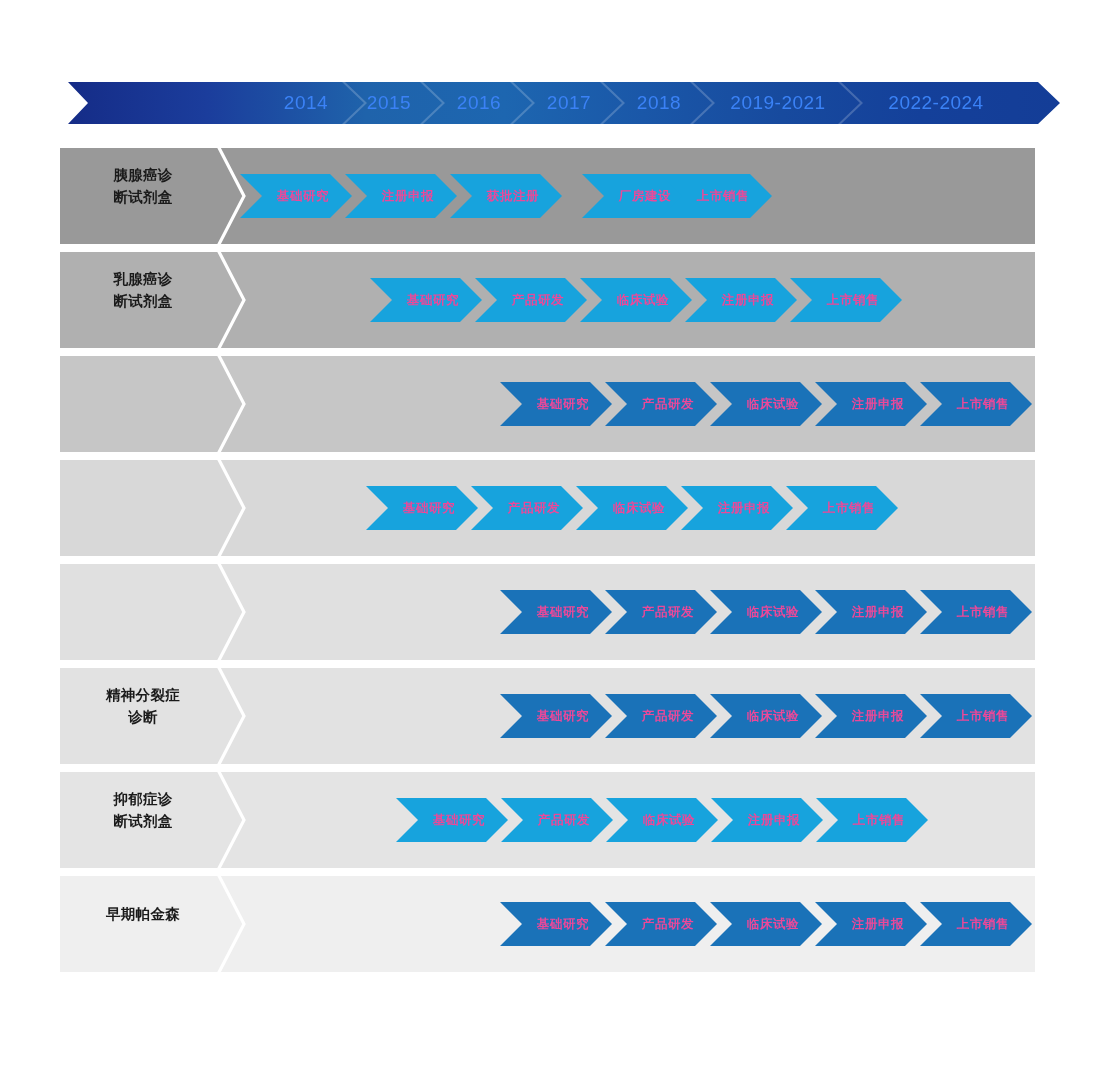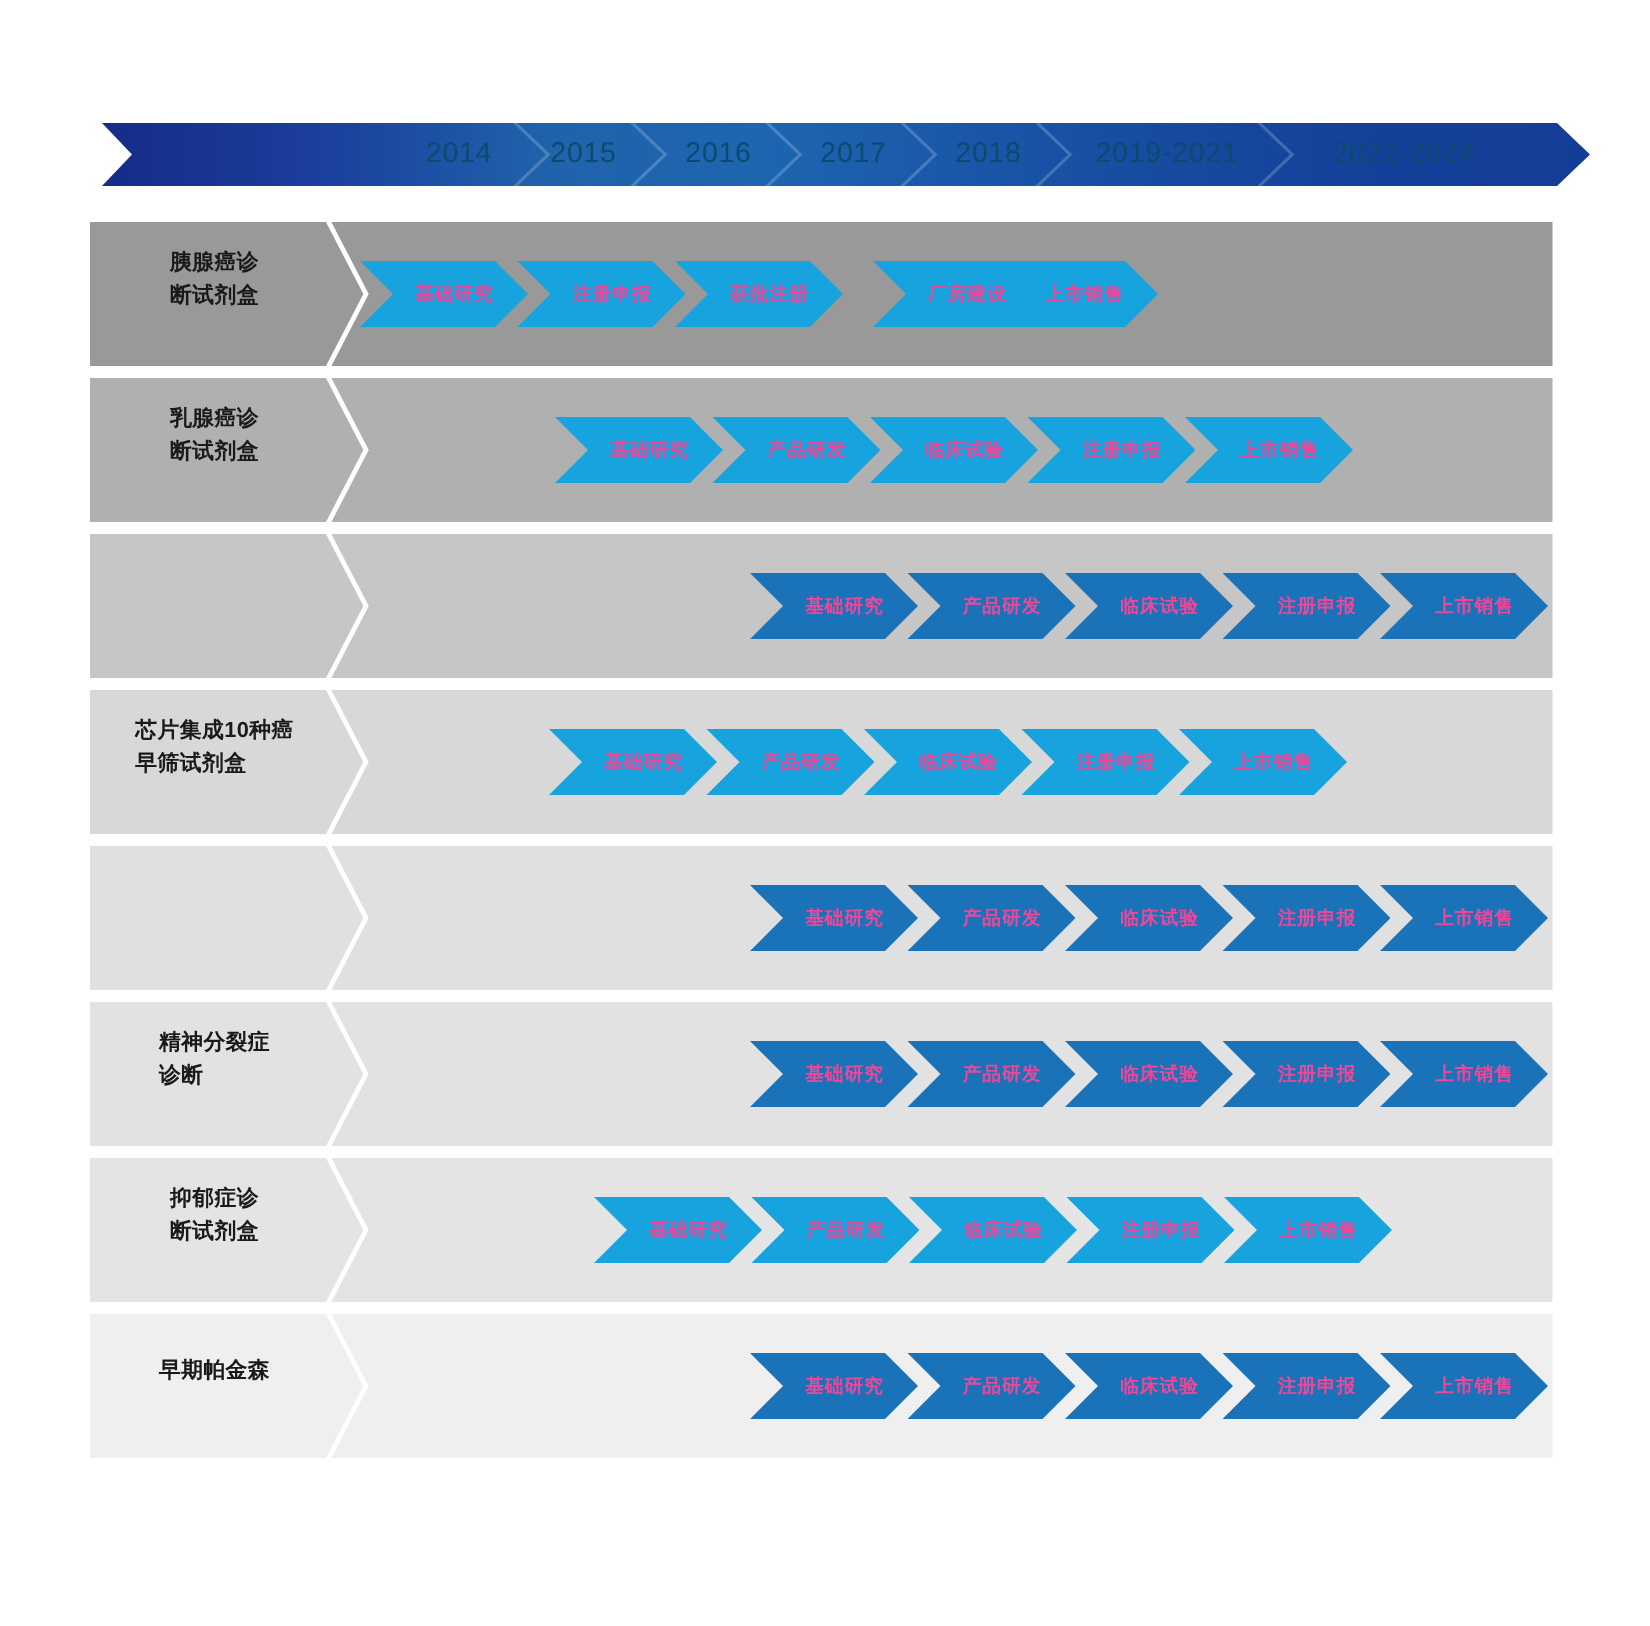--- a/index.html
+++ b/index.html
@@ -33,21 +33,21 @@
     position: absolute;
     top: 0;
     height: 42px;
     display: flex;
     align-items: center;
     justify-content: center;
   }
   .yearbar-seg span {
     position: relative;
     z-index: 3;
-    color: #0c4a6e;
+    color: #3b82f6;
     font-size: 19px;
     letter-spacing: 0.5px;
     white-space: nowrap;
     padding-left: 6px;
   }
 
   
   .row {
     position: absolute;
     left: 60px;
@@ -69,20 +69,21 @@
   }
   .row-label {
     position: absolute;
     left: 8px;
     top: 0;
     width: 150px;
     height: 76px;
     display: flex;
     align-items: center;
     justify-content: center;
+    text-align: center;
     z-index: 5;
   }
   .row-label span {
     font-size: 14.5px;
     line-height: 1.55;
     color: #1a1a1a;
     font-weight: 700;
     letter-spacing: 0.3px;
     white-space: pre-line;
   }
@@ -306,24 +307,20 @@
             </svg>
             <span class="lbl">上市销售</span>
           </div>
         </div>
       </div>
       <div class="row" style="top: 460px;">
         <div class="row-bg" style="background: rgb(216, 216, 216);"></div>
         <div class="row-divider"><svg width="40" height="100" viewBox="0 0 40 100" preserveAspectRatio="none">
             <path d="M6,-4 L34,50 L6,104" fill="none" stroke="#ffffff" stroke-width="3.2"></path>
           </svg></div>
-        <div class="row-label">
-          <span>芯片集成10种癌
-早筛试剂盒</span>
-        </div>
         <div class="stages" style="left: 0px; width: 975px;">
           <div class="chev" style="left: 306px; width: 112px;">
             <svg viewBox="0 0 112 44" preserveAspectRatio="none">
               <path d="M0,0 L90,0 L112,22 L90,44 L0,44 L22,22 Z" fill="#17a3dd"></path>
             </svg>
             <span class="lbl">基础研究</span>
           </div>
           <div class="chev" style="left: 411px; width: 112px;">
             <svg viewBox="0 0 112 44" preserveAspectRatio="none">
               <path d="M0,0 L90,0 L112,22 L90,44 L0,44 L22,22 Z" fill="#17a3dd"></path>

